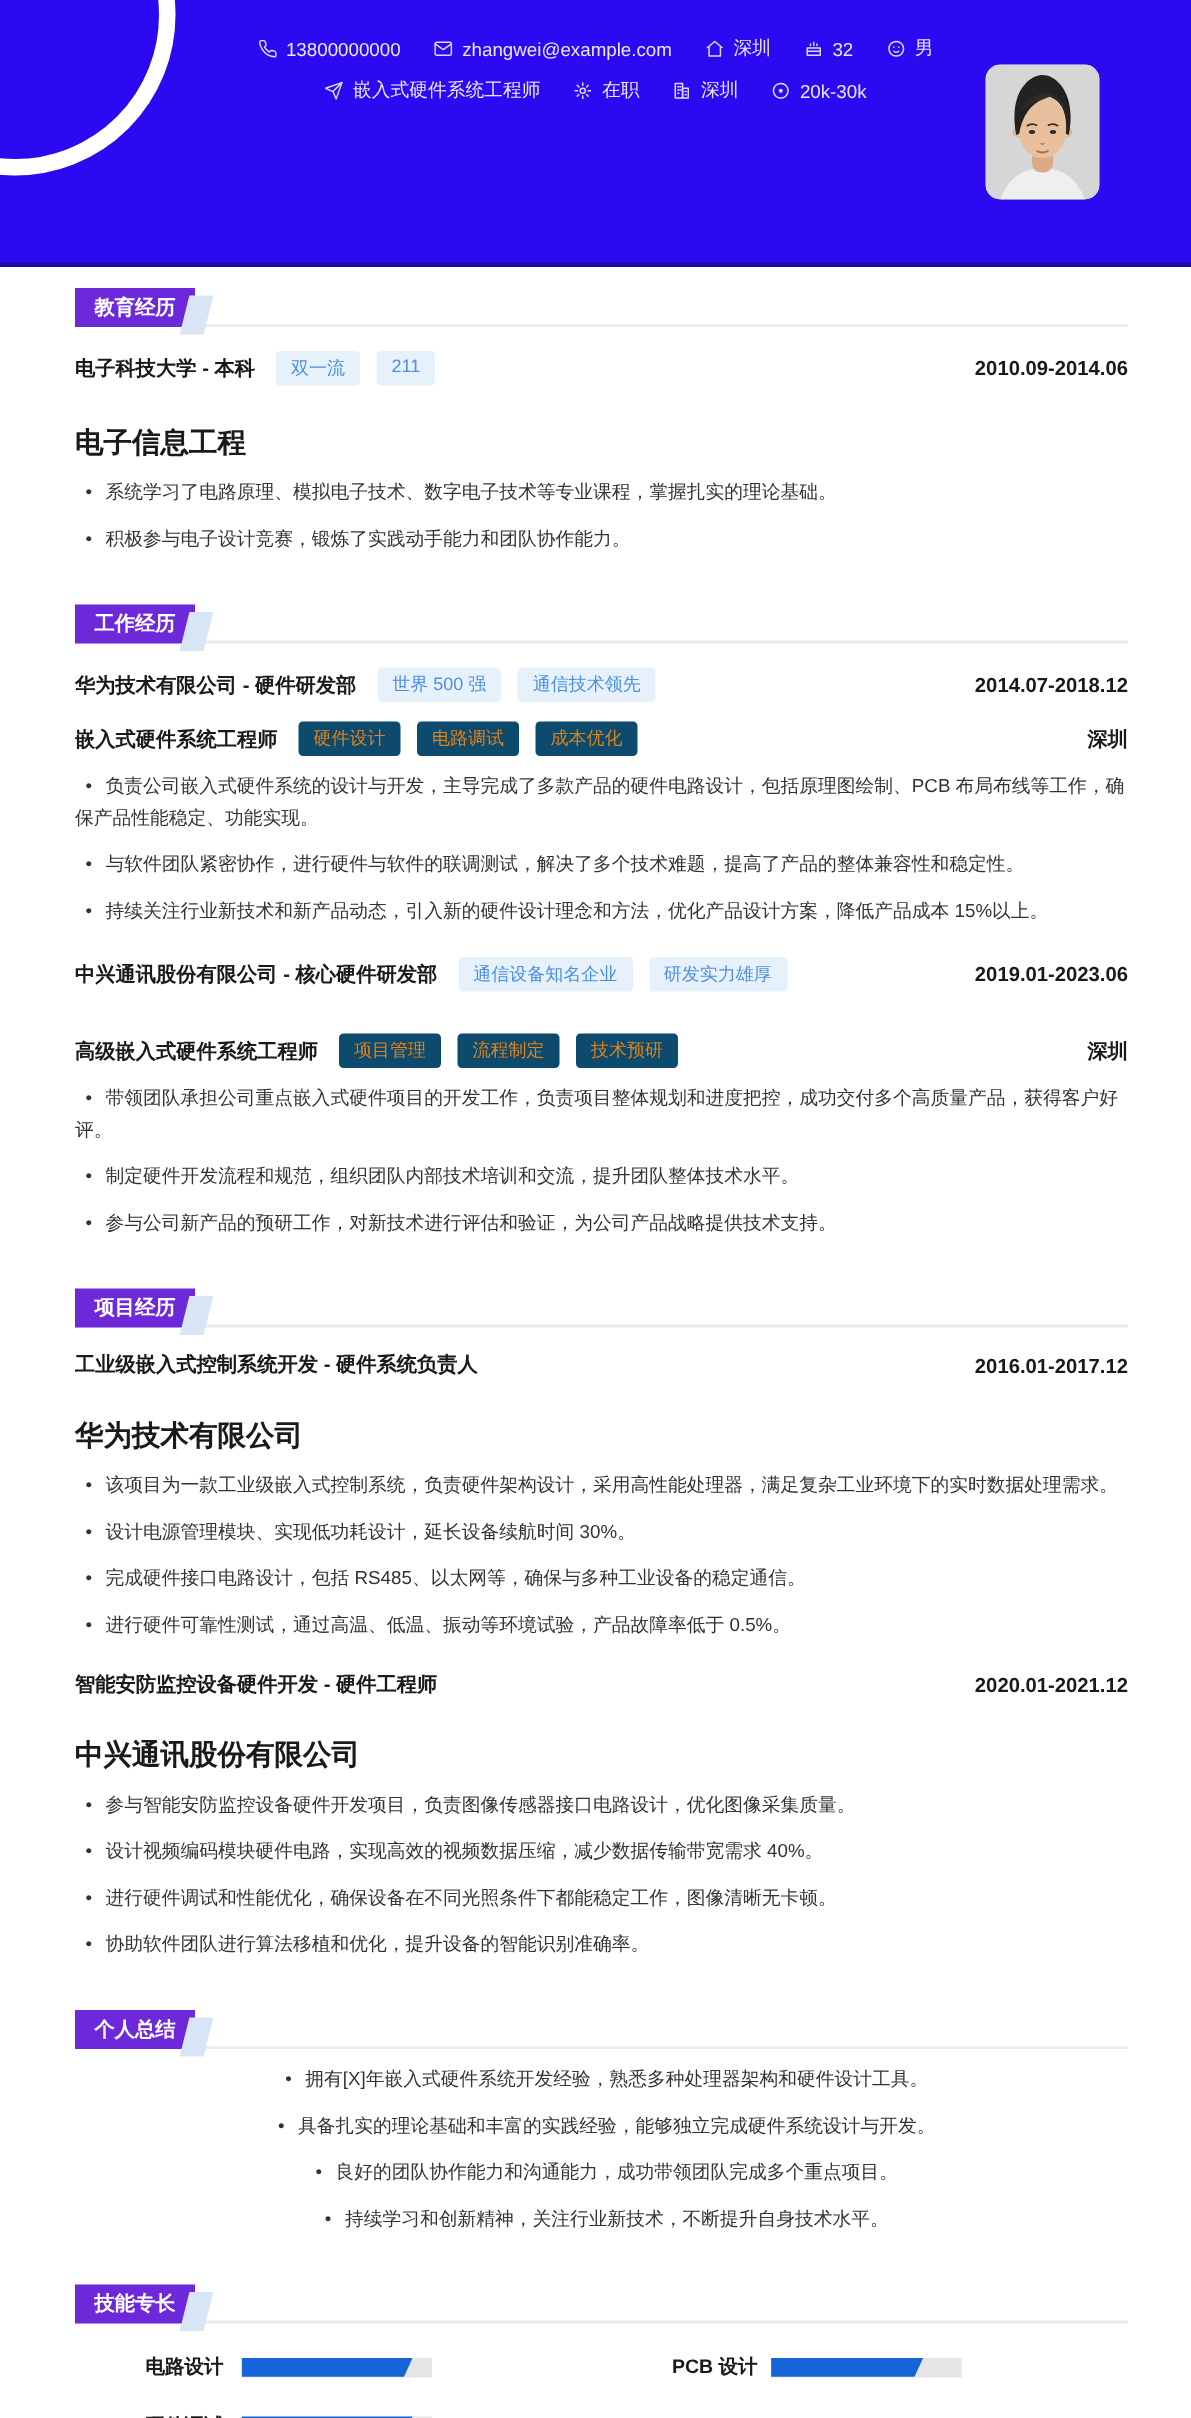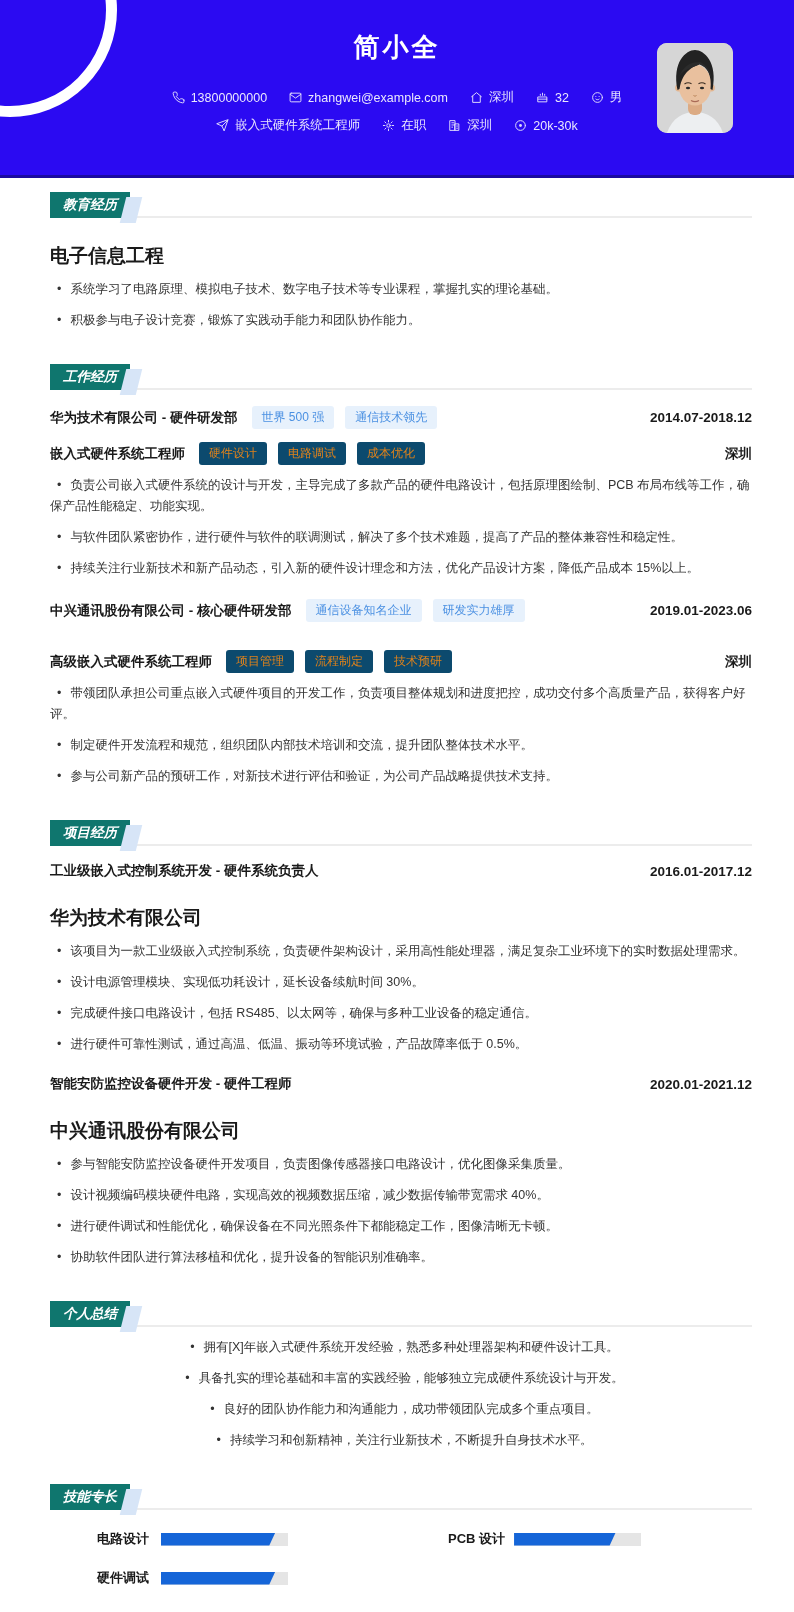--- a/index.html
+++ b/index.html
@@ -34,22 +34,22 @@
     position:absolute;right:61px;top:43px;width:76px;height:90px;
     border-radius:10px;overflow:hidden;background:#d6d6d6;
   }
   
   .main{padding:0 42px 0 50px;}
   .section{margin-top:33px;}
   .section.first{margin-top:14px;}
   .sec-head{position:relative;border-bottom:2px solid #ECECEC;height:24px;}
   .badge{
     position:absolute;left:0;top:0;z-index:1;
-    background:#0f766e;color:#fff;font-size:13.5px;font-weight:bold;
-    padding:5px 13px 5px 13px;line-height:16px;font-style:italic;
+    background:#6d28d9;color:#fff;font-size:13.5px;font-weight:bold;
+    padding:5px 13px 5px 13px;line-height:16px;
   }
   .badge::after{
     content:"";position:absolute;top:5px;right:-9px;width:16px;height:100%;
     background:#D7E5F7;transform:skewX(-14deg);z-index:-1;
   }
   
   .entry{margin-top:4px;}
   .entry + .entry{margin-top:20px;}
   .row{display:flex;align-items:center;margin-top:16px;}
   .row .ttl{font-weight:bold;font-size:13.5px;color:#1a1a1a;white-space:nowrap;}
@@ -68,21 +68,20 @@
   .skill-name{font-weight:bold;font-size:13px;color:#1a1a1a;min-width:55px;padding-left:47px;}
   .skill-bar{width:127px;height:13px;background:#E5E5E5;margin-left:9px;}
   .skill-fill{display:block;height:100%;background:#1565D8;
     clip-path:polygon(0 0,100% 0,calc(100% - 6px) 100%,0 100%);}
 </style>
 </head>
 <body>
 
 <div class="hdr">
   <div class="ring"></div>
-  <div class="name">简小全</div>
 
   <div class="crow">
     <span class="citem">
       <span class="cicon">
         <svg width="13" height="13" viewBox="0 0 24 24" fill="none" stroke="#ffffff" stroke-width="1.8" stroke-linecap="round" stroke-linejoin="round">
             <path d="M22 16.9v3a2 2 0 0 1-2.2 2 19.8 19.8 0 0 1-8.6-3.1 19.5 19.5 0 0 1-6-6A19.8 19.8 0 0 1 2.1 4.2 2 2 0 0 1 4.1 2h3a2 2 0 0 1 2 1.7c.1 1 .4 2 .7 2.9a2 2 0 0 1-.5 2.1L8 10a16 16 0 0 0 6 6l1.3-1.3a2 2 0 0 1 2.1-.5c.9.3 1.9.6 2.9.7a2 2 0 0 1 1.7 2z"></path>
           </svg>
       </span>
       <span>13800000000</span>
     </span>
@@ -185,20 +184,28 @@
     </svg>
   </div>
 </div>
 
 <div class="main">
 
   <div class="section first">
     <div class="sec-head">
       <span class="badge">教育经历</span>
     </div>
+    <div class="row">
+      <span class="ttl">电子科技大学 - 本科</span>
+      <span class="tags">
+        <span class="tag blue">双一流</span>
+        <span class="tag blue">211</span>
+      </span>
+      <span class="right">2010.09-2014.06</span>
+    </div>
     <div class="subline">电子信息工程</div>
     <ul class="bullets">
       <li>系统学习了电路原理、模拟电子技术、数字电子技术等专业课程，掌握扎实的理论基础。</li>
       <li>积极参与电子设计竞赛，锻炼了实践动手能力和团队协作能力。</li>
     </ul>
   </div>
 
   <div class="section">
     <div class="sec-head">
       <span class="badge">工作经历</span>

